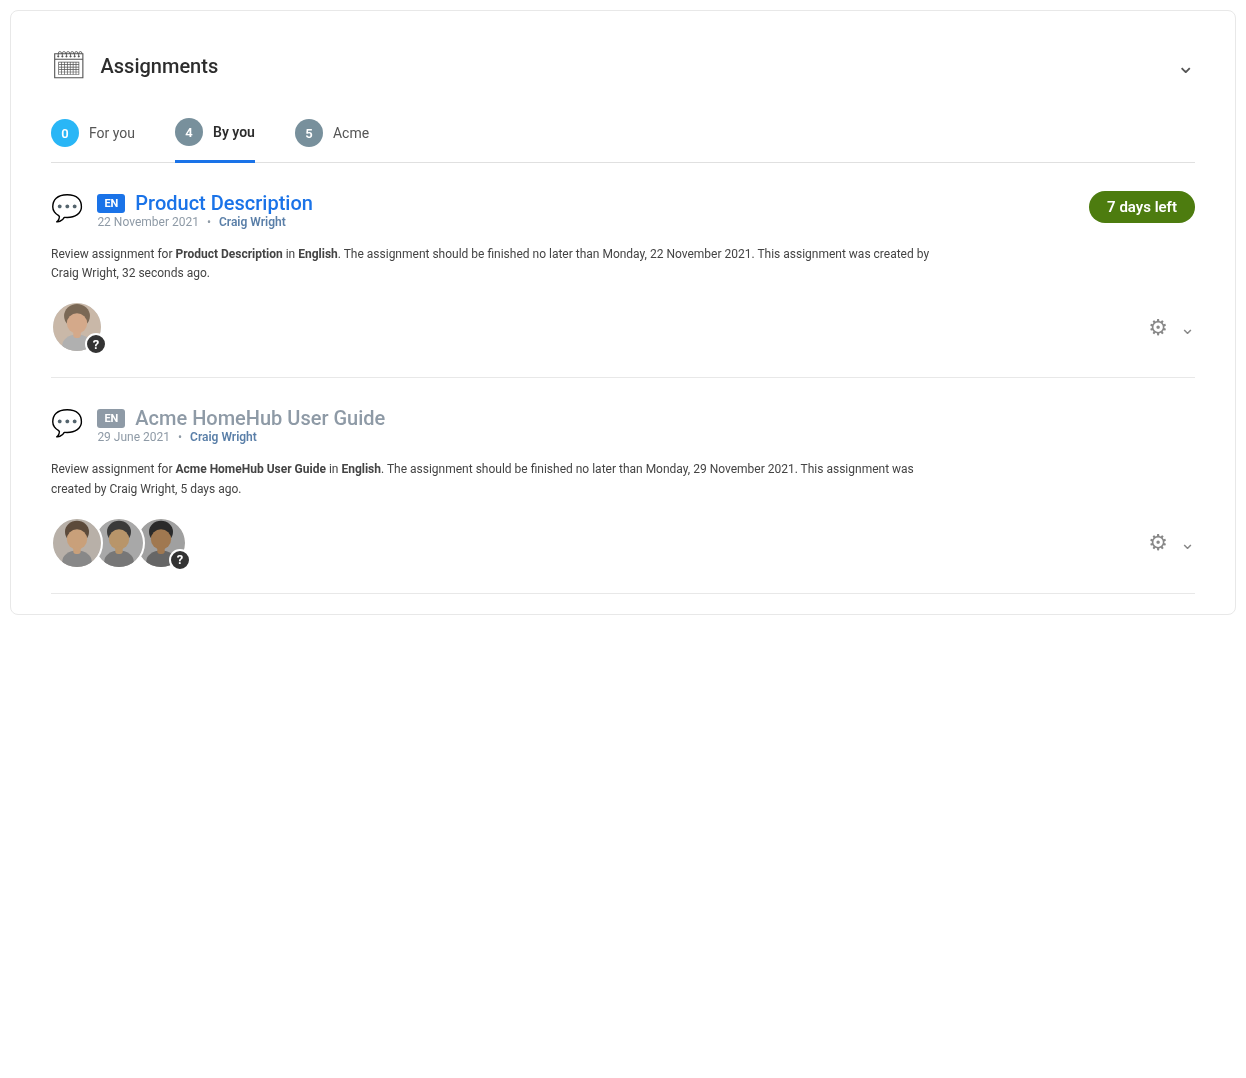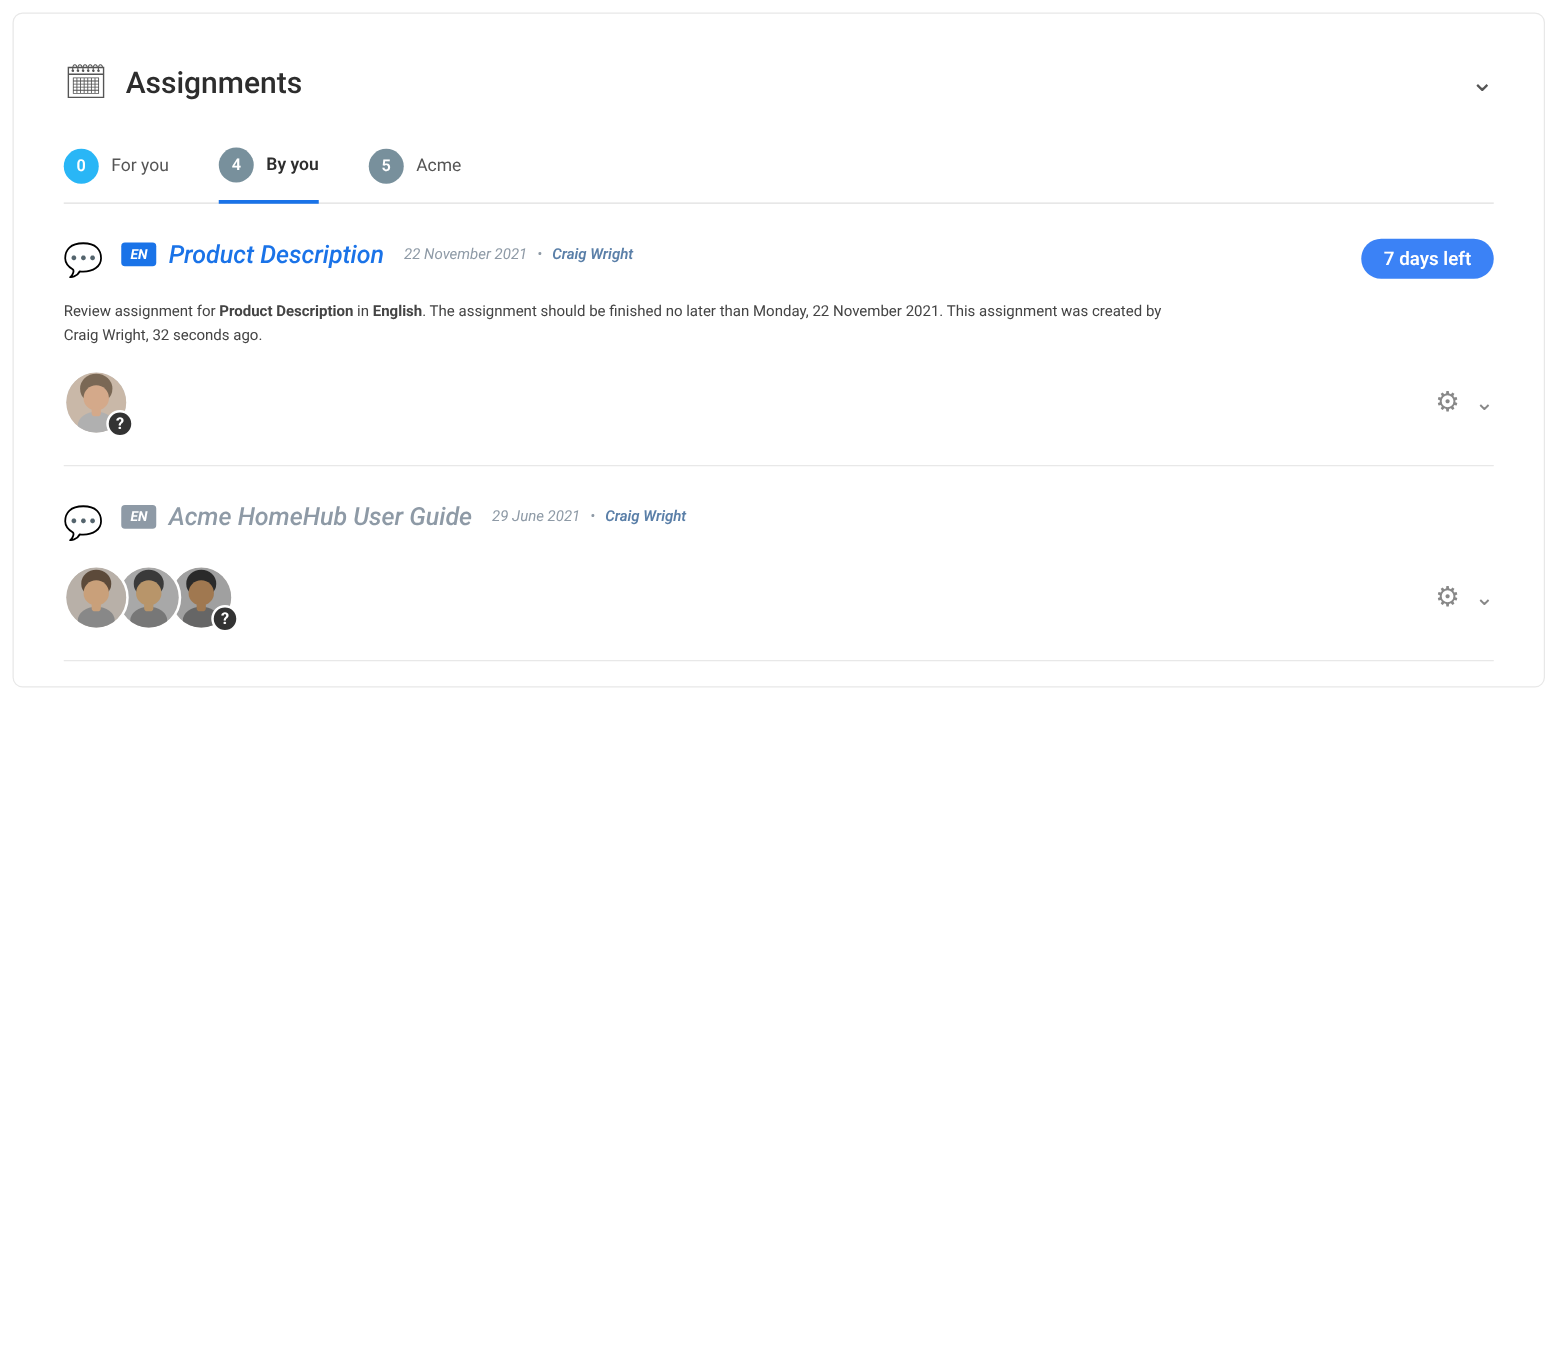--- a/index.html
+++ b/index.html
@@ -27,21 +27,21 @@
     .header-left {
       display: flex;
       align-items: center;
       gap: 14px;
     }
     .calendar-icon {
       font-size: 28px;
       color: #555;
     }
     .header-title {
-      font-size: 24px;
+      font-size: 20px;
       font-weight: 500;
       color: #2d2d2d;
     }
     .chevron-down {
       font-size: 22px;
       color: #555;
       cursor: pointer;
     }
 
     
@@ -108,23 +108,22 @@
     .comment-icon {
       font-size: 26px;
       color: #aaa;
       margin-top: 2px;
     }
     .comment-icon.active {
       color: #555;
     }
     .assignment-meta {
       display: flex;
-      flex-direction: row;
-      gap: 16px;
-      font-style: italic;
+      flex-direction: column;
+      gap: 0;
     }
     .assignment-title-row {
       display: flex;
       align-items: center;
       gap: 10px;
     }
     .lang-badge {
       display: inline-flex;
       align-items: center;
       justify-content: center;
@@ -152,21 +151,21 @@
       color: #8e9aa6;
       display: flex;
       align-items: center;
       gap: 8px;
     }
     .assignment-subtitle .author {
       color: #5a7fa8;
       font-weight: 600;
     }
     .days-left-badge {
-      background: #3b82f6;
+      background: #4d7c0f;
       color: #fff;
       border-radius: 20px;
       padding: 7px 18px;
       font-size: 15px;
       font-weight: 600;
       white-space: nowrap;
     }
     .assignment-description {
       margin: 16px 0 0 0;
       font-size: 12px;
@@ -328,20 +327,23 @@
               <span class="assignment-title muted">Acme HomeHub User Guide</span>
             </div>
             <div class="assignment-subtitle">
               <span>29 June 2021</span>
               <span>•</span>
               <span class="author">Craig Wright</span>
             </div>
           </div>
         </div>
       </div>
+      <div class="assignment-description">
+        Review assignment for <b>Acme HomeHub User Guide</b> in <b>English</b>. The assignment should be finished no later than Monday, 29 November 2021. This assignment was created by Craig Wright, 5 days ago.
+      </div>
       <div class="assignment-footer">
         <div class="avatars">
 
           <div class="avatar-wrap" style="z-index:3">
             <svg class="avatar-svg" viewBox="0 0 52 52" xmlns="http://www.w3.org/2000/svg">
               <circle cx="26" cy="26" r="26" fill="#b8b0a8"></circle>
               <ellipse cx="26" cy="14" rx="13" ry="12" fill="#5c4a3a"></ellipse>
               <circle cx="26" cy="22" r="11" fill="#c9a07a"></circle>
               <ellipse cx="26" cy="46" rx="16" ry="12" fill="#888"></ellipse>
               <rect x="22" y="30" width="8" height="8" rx="3" fill="#c9a07a"></rect>

